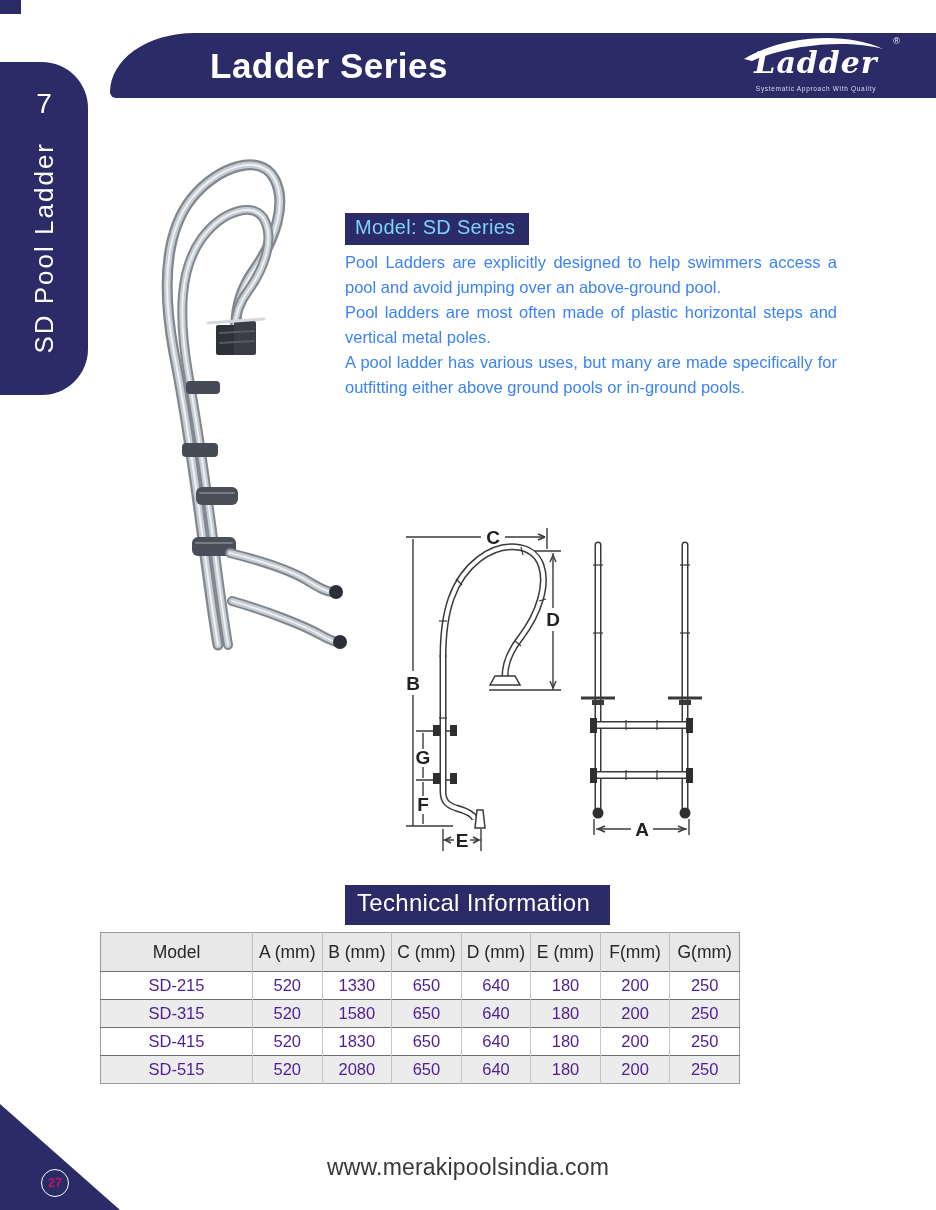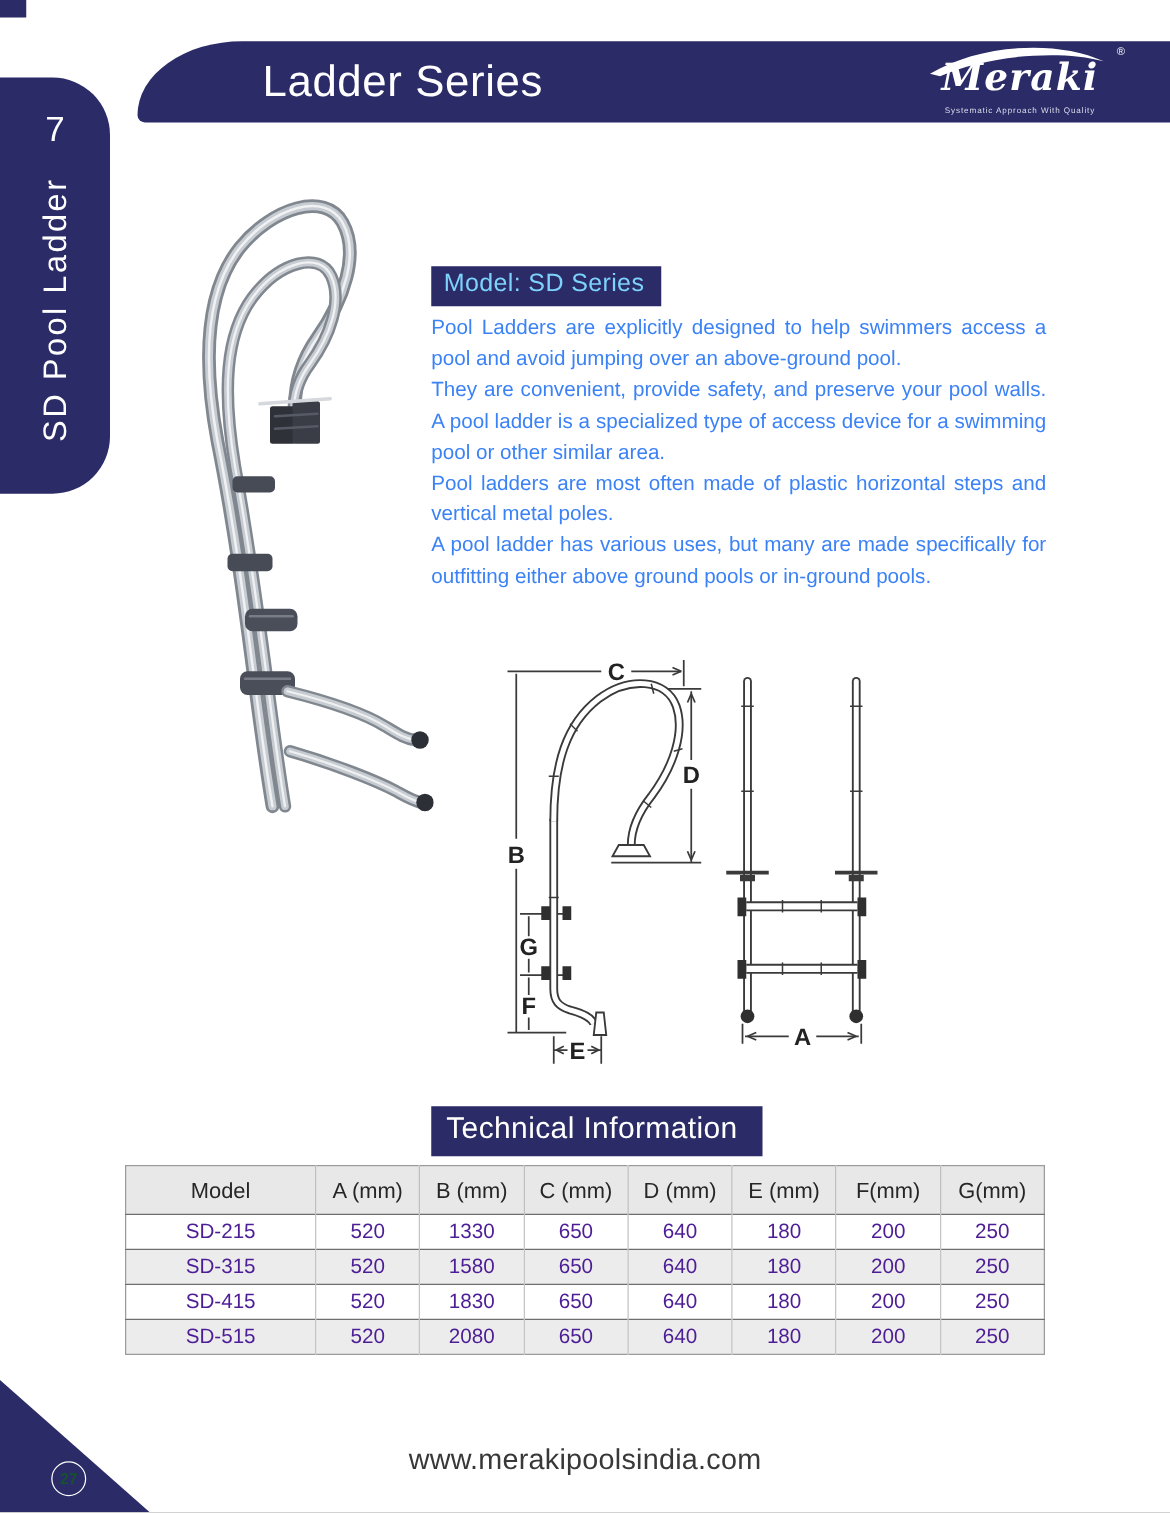--- a/index.html
+++ b/index.html
@@ -10,21 +10,21 @@
     font-family:"Liberation Sans","DejaVu Sans",sans-serif;color:#3c3c3c;
   }
   
   .corner-accent{position:absolute;left:0;top:0;width:21px;height:14px;background:#2a2b67;}
   .header-bar{
     position:absolute;left:110px;right:0;top:33px;height:65px;
     background:#2a2b67;border-top-left-radius:85px 60px;border-bottom-left-radius:6px;
   }
   .page-title{
     position:absolute;left:100px;top:0;height:65px;line-height:66px;
-    color:#fff;font-size:35px;font-weight:400;letter-spacing:.5px;white-space:nowrap;
+    color:#fff;font-size:35px;font-weight:700;letter-spacing:.5px;white-space:nowrap;
   }
   .logo{position:absolute;right:34px;top:3px;width:172px;height:59px;}
   .logo-swoosh{position:absolute;left:10px;top:-2px;}
   .brand{position:absolute;left:0;right:0;top:9px;text-align:center;
     font-family:"DejaVu Serif","Liberation Serif",serif;font-style:italic;font-weight:700;
     font-size:30px;color:#fff;letter-spacing:1px;}
   .reg{position:absolute;right:2px;top:0;font-size:9px;color:#fff;}
   .tagline{position:absolute;left:0;right:0;bottom:3px;text-align:center;
     font-size:6.5px;letter-spacing:.7px;color:#ddDFee;white-space:nowrap;}
   
@@ -53,21 +53,21 @@
   
   .diagram{position:absolute;left:393px;top:513px;}
   .dim-label{font-size:19px;font-weight:600;fill:#222;
     font-family:"Liberation Sans","DejaVu Sans",sans-serif;}
   
   .tech-badge{
     position:absolute;left:345px;top:885px;background:#2a2b67;color:#fff;
     font-size:24px;padding:4px 20px 8px 12px;letter-spacing:.3px;
   }
   .spec-table{
-    position:absolute;left:100px;top:932px;width:736px;
+    position:absolute;left:100px;top:932px;width:640px;
     border-collapse:collapse;table-layout:fixed;border:1px solid #9a9a9a;
   }
   .spec-table th{
     background:#e8e8e8;height:38px;font-weight:400;font-size:17.5px;color:#262626;
     border-left:1px solid #bfbfbf;text-align:center;vertical-align:middle;padding:0;
   }
   .spec-table td{
     height:27px;font-size:16.5px;color:#4c1d95;border-left:1px solid #c4c4c4;
     border-top:1px solid #6e6e6e;text-align:center;vertical-align:middle;padding:0;
   }
@@ -75,39 +75,39 @@
   .spec-table tbody tr:nth-child(even){background:#ececec;}
   
   .website{position:absolute;left:0;right:0;top:1154px;text-align:center;
     font-size:23px;color:#383838;letter-spacing:.2px;}
   .corner-triangle{
     position:absolute;left:0;bottom:0;width:120px;height:106px;background:#2a2b67;
     clip-path:polygon(0 0,100% 100%,0 100%);
   }
   .page-number{
     position:absolute;left:41px;bottom:13px;width:26px;height:26px;border:1.6px solid #fff;
-    border-radius:50%;color:#14532d;font-size:12.5px;font-weight:700;
+    border-radius:50%;color:#be185d;font-size:12.5px;font-weight:700;
     display:flex;align-items:center;justify-content:center;
   }
 </style>
 </head>
 <body>
 
 <div class="page">
 
   <div class="corner-accent"></div>
 
   <div class="header-bar">
     <div class="page-title">Ladder Series</div>
     <div class="logo">
       <svg class="logo-swoosh" width="150" height="28" viewBox="0 0 150 28">
         <path d="M4,25 C42,2 104,-3 143,15 C106,5 48,11 12,27 Z" fill="#ffffff"></path>
       </svg>
       <span class="reg">®</span>
-      <div class="brand">Meraki</div>
+      <div class="brand">Ladder</div>
       <div class="tagline">Systematic Approach With Quality</div>
     </div>
   </div>
 
   <div class="side-tab">
     <div class="series-number">7</div>
     <div class="side-label">SD Pool Ladder</div>
   </div>
 
   <svg class="product-photo" width="235" height="520" viewBox="0 0 235 520">
@@ -149,21 +149,20 @@
         <path d="M120,468 C155,478 190,492 205,500 C214,505 219,508 225,509" stroke="#c7ccd2" stroke-width="6"></path>
         <path d="M120,468 C155,478 190,492 205,500 C214,505 219,508 225,509" stroke="#eef0f2" stroke-width="1.8"></path>
         <circle cx="228" cy="509" r="7" fill="#2c2f36" stroke="none"></circle>
       </g>
     </g>
   </svg>
 
   <div class="model-badge">Model: SD Series</div>
   <div class="description">
     <p>Pool Ladders are explicitly designed to help swimmers access a pool and avoid jumping over an above-ground pool.</p>
-    <p>They are convenient, provide safety, and preserve your pool walls. A pool ladder is a specialized type of access device for a swimming pool or other similar area.</p>
     <p>Pool ladders are most often made of plastic horizontal steps and vertical metal poles.</p>
     <p>A pool ladder has various uses, but many are made specifically for outfitting either above ground pools or in-ground pools.</p>
   </div>
 
   <svg class="diagram" width="325" height="345" viewBox="0 0 325 345">
     <g stroke="#3a3a3a" stroke-width="1.4" fill="none">
 
       <line x1="13" y1="24" x2="88" y2="24"></line>
       <line x1="112" y1="24" x2="152" y2="24"></line>
       <line x1="154" y1="15" x2="154" y2="36"></line>

